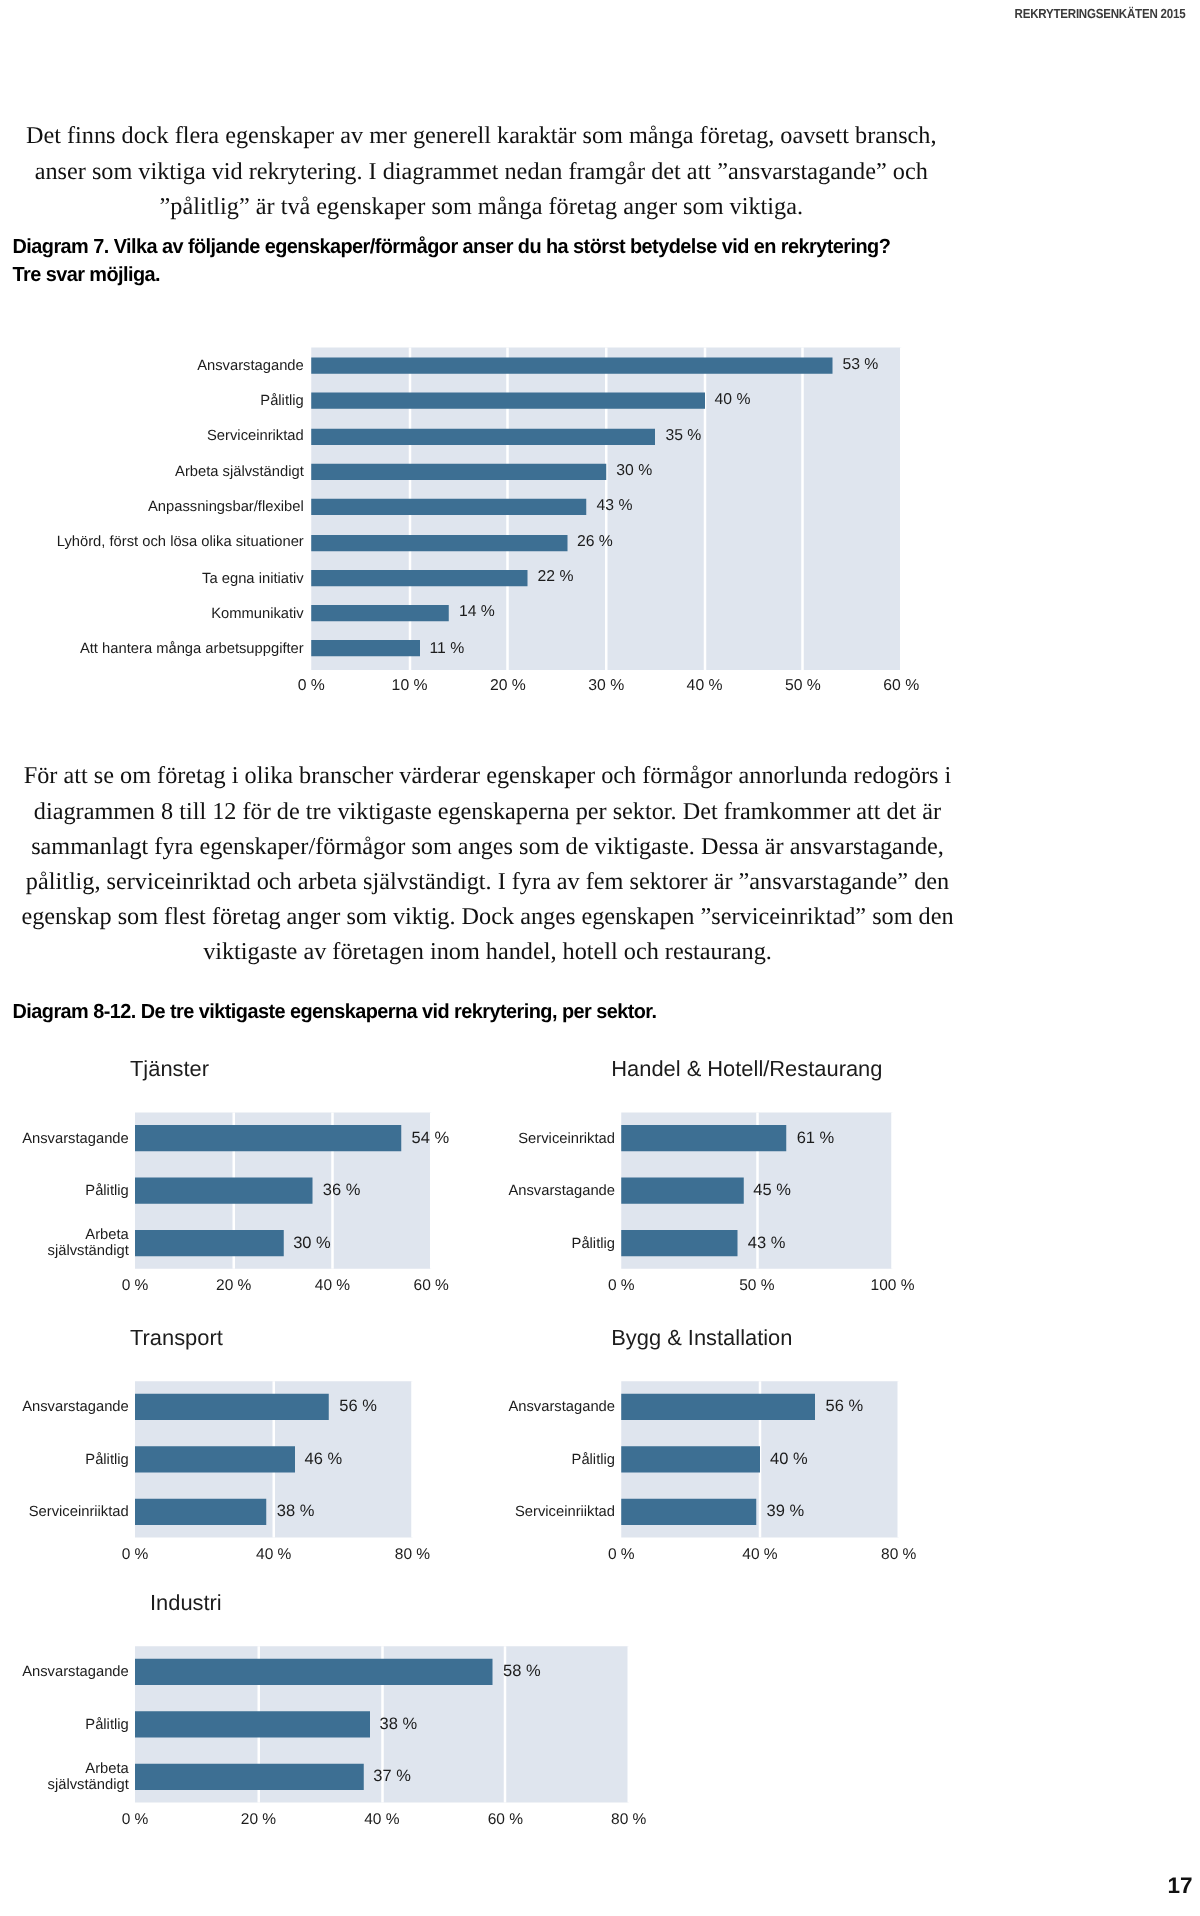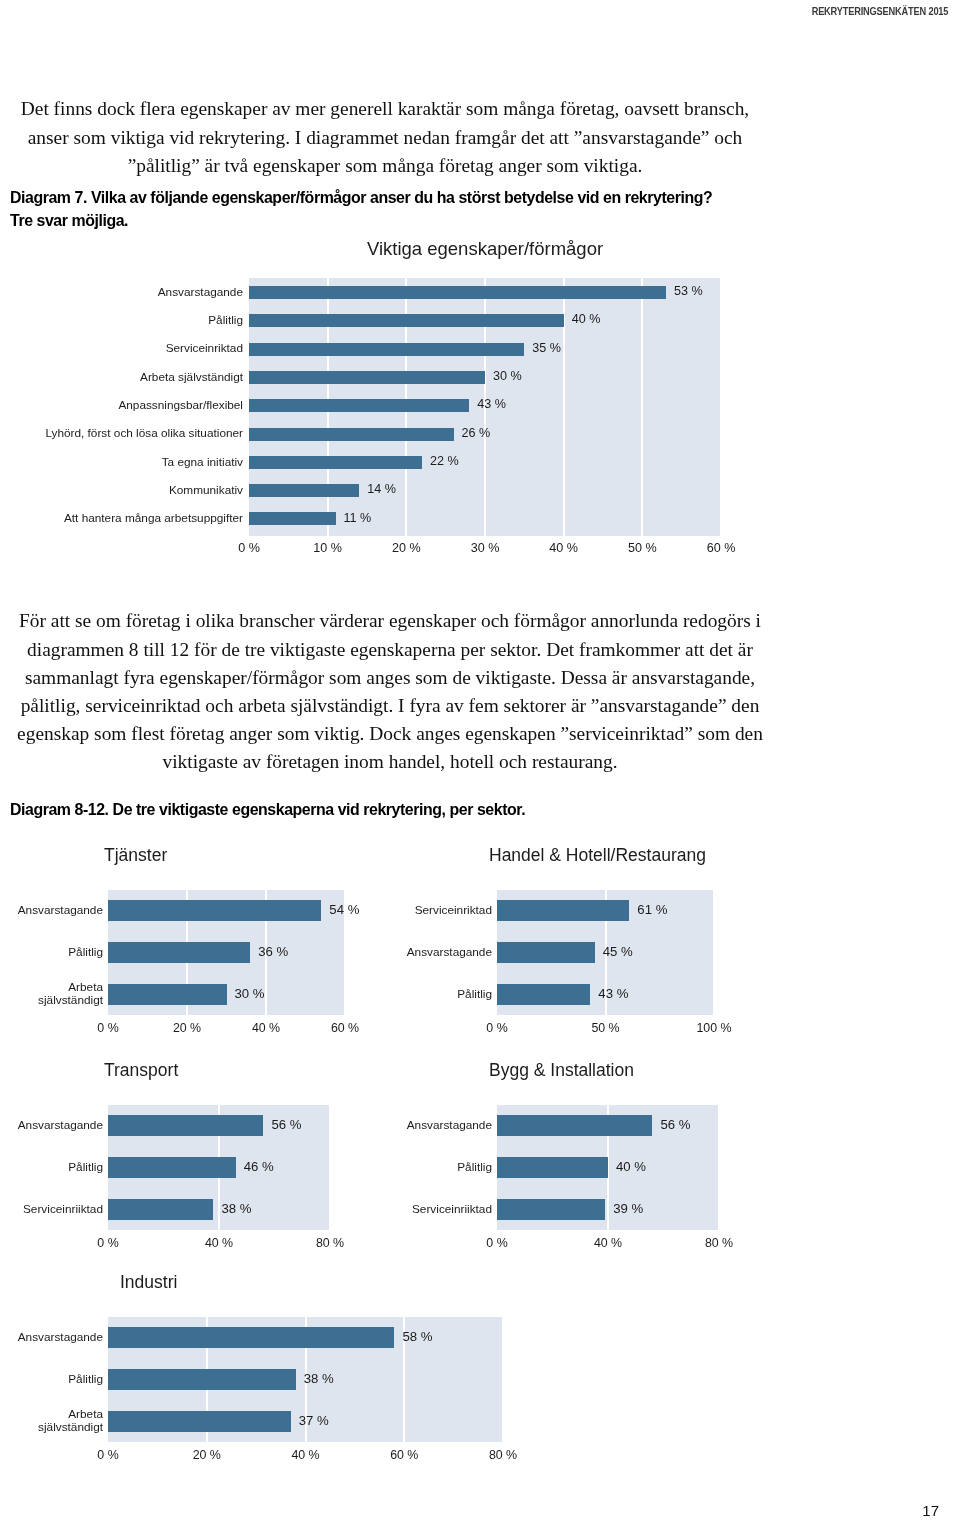--- a/index.html
+++ b/index.html
@@ -113,39 +113,38 @@
 
   
   .mini .chart-title { font-size: 17.5px; }
   .mini .cat-label { font-size: 11.8px; }
   .mini .val-label { font-size: 13.2px; }
   .mini .tick-label { font-size: 12.4px; width: 60px; }
 
   
   .page-number {
     position: absolute;
-    right: 21px;
+    right: 6px;
     bottom: 14px;
     font-family: "Liberation Sans", sans-serif;
-    font-size: 15px;
-    font-weight: normal;
+    font-size: 18px;
+    font-weight: bold;
     color: #111111;
   }
 </style>
 </head>
 <body>
 
 <div class="running-head">REKRYTERINGSENKÄTEN 2015</div>
 
 <p class="body-text para-1">Det finns dock flera egenskaper av mer generell karaktär som många företag, oavsett bransch, anser som viktiga vid rekrytering. I diagrammet nedan framgår det att ”ansvarstagande” och ”pålitlig” är två egenskaper som många företag anger som viktiga.</p>
 
 <div class="diagram-heading dh-7">Diagram 7. Vilka av följande egenskaper/förmågor anser du ha störst betydelse vid en rekrytering? Tre svar möjliga.</div>
 
 <div class="chart" id="chart-main">
-  <div class="chart-title">Viktiga egenskaper/förmågor</div>
   <div class="plot" style="left: 249px; top: 40px; width: 472px; height: 258px;">
       <div class="gridline" style="left: 77.6667px;"></div>
       <div class="gridline" style="left: 156.333px;"></div>
       <div class="gridline" style="left: 235px;"></div>
       <div class="gridline" style="left: 313.667px;"></div>
       <div class="gridline" style="left: 392.333px;"></div>
       <div class="gridline" style="left: 471px;"></div>
     </div>
 <div class="bar" style="left: 249px; top: 48px; width: 416.933px; height: 13px;"></div>
     <div class="val-label" style="left: 673.933px; top: 46.184px; text-align: right;">53 %</div>

